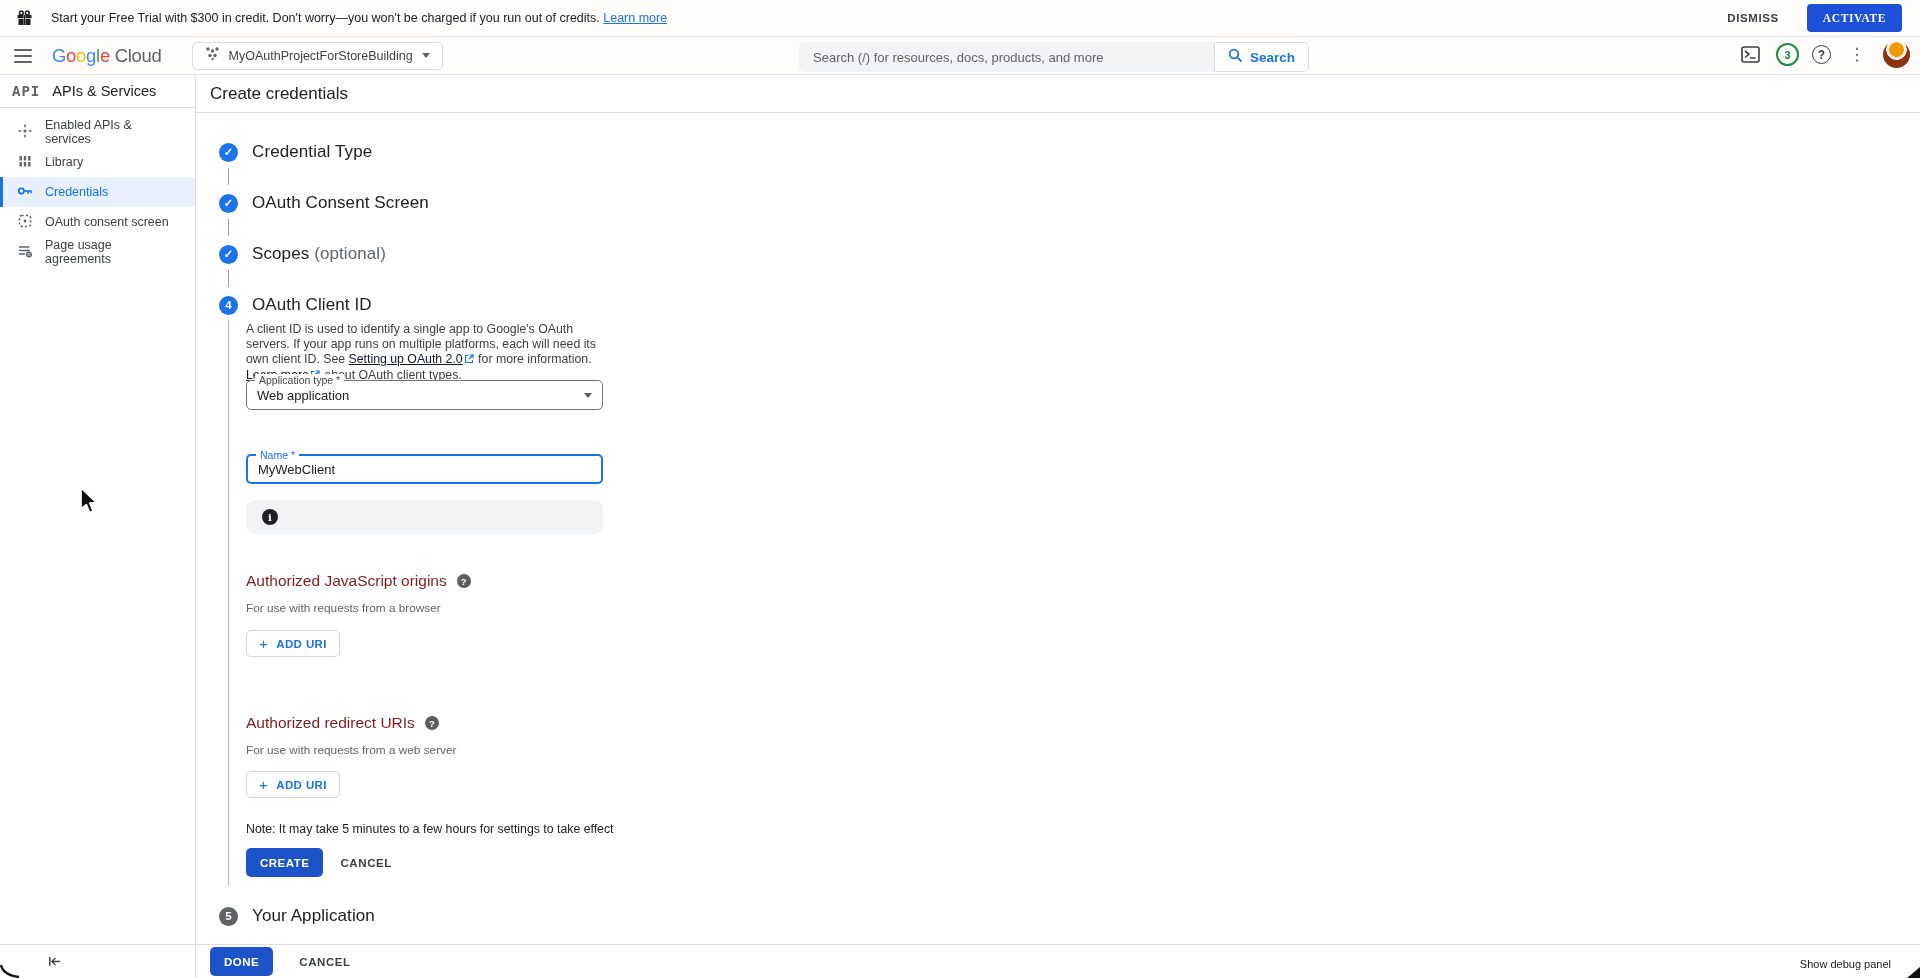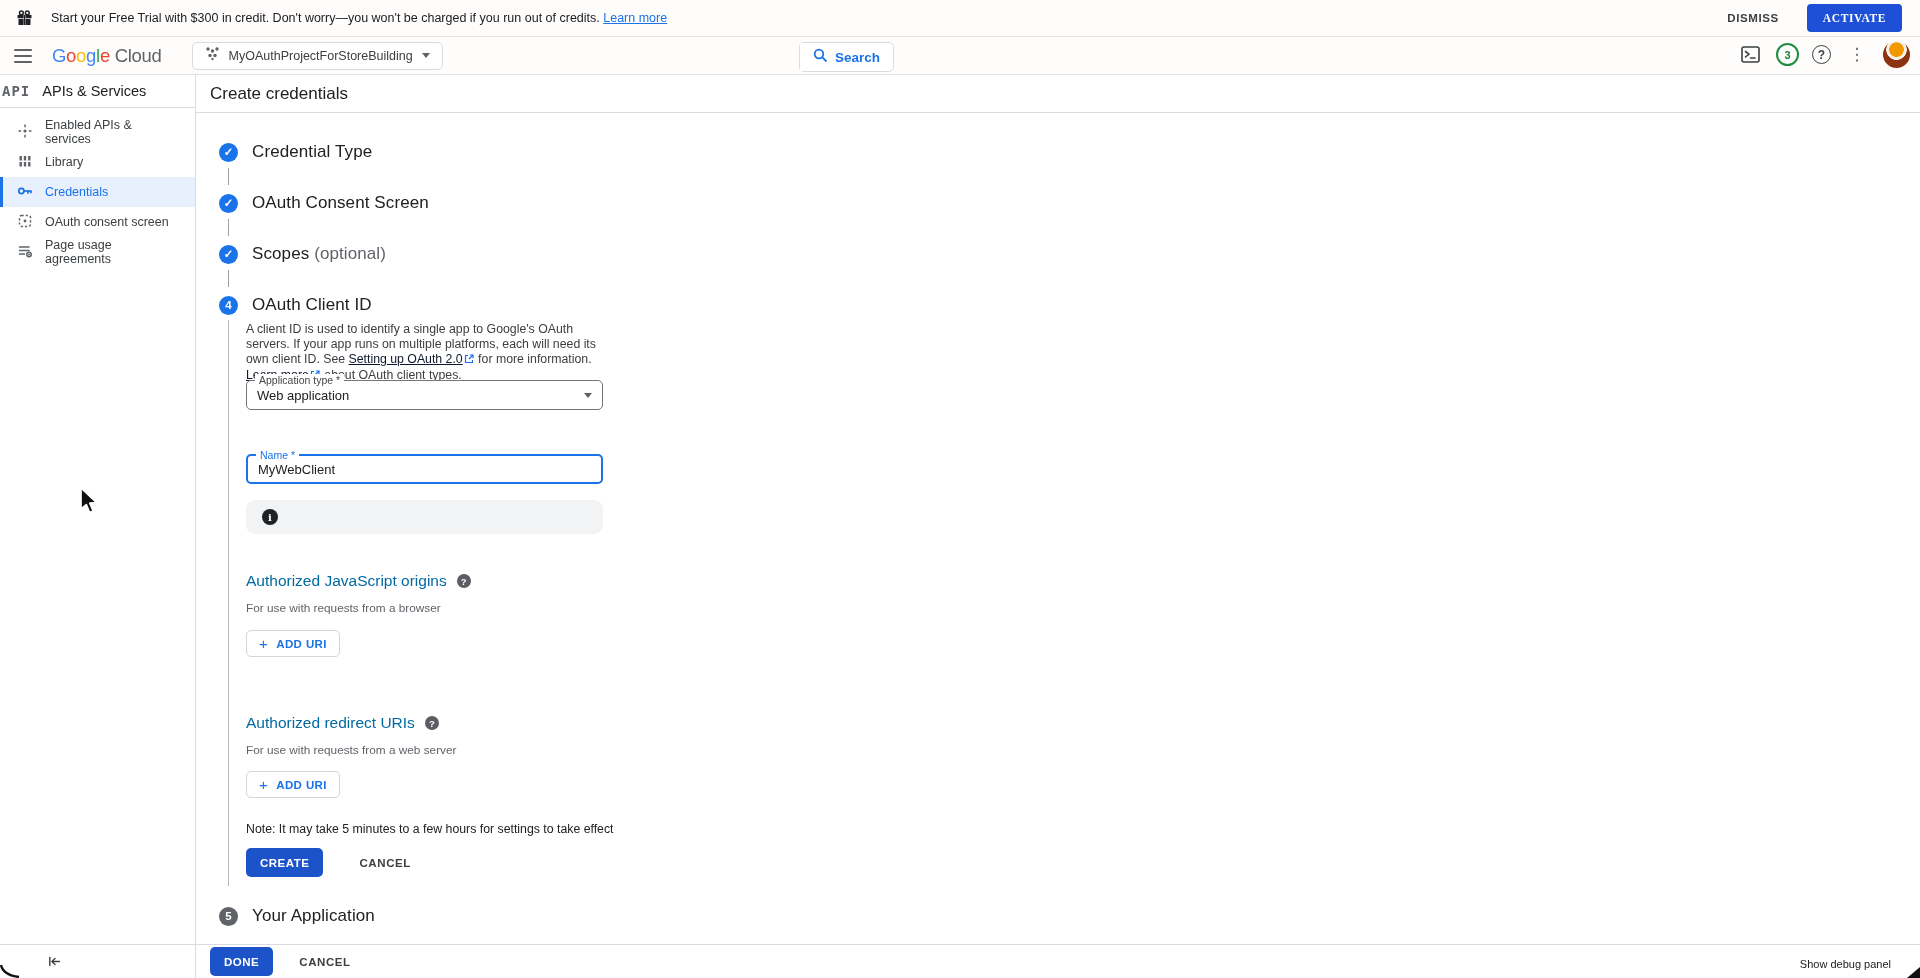--- a/index.html
+++ b/index.html
@@ -57,21 +57,21 @@
     justify-content:center; cursor:pointer; }
   .helpc { width:19px; height:19px; border-radius:50%; border:1.7px solid #3c4043;
     color:#3c4043; font-size:12px; font-weight:700; display:flex; align-items:center;
     justify-content:center; }
   .morev { font-size:17px; color:#5f6368; line-height:1; }
   .avatar { width:27px; height:27px; border-radius:50%; overflow:hidden; cursor:pointer;
     background:radial-gradient(circle at 50% 32%, #f29900 0 7px, #f6f0e8 7.5px 10px, #8c3412 10.5px); }
   
   .sidebar { position:absolute; top:75px; left:0; width:196px; height:903px;
     background:#fff; border-right:1px solid #dadce0; }
-  .sb-head { height:33px; display:flex; align-items:center; gap:12px; padding:0 2px;
+  .sb-head { height:33px; display:flex; align-items:center; gap:12px; padding:0 12px;
     border-bottom:1px solid #dadce0; }
   .api-logo { font-family:"DejaVu Sans Mono", monospace; font-weight:700; font-size:14px;
     color:#5f6368; letter-spacing:1px; }
   .sb-title { font-size:14.5px; color:#202124; }
   .sb-items { margin-top:9px; }
   .sb-item { height:30px; display:flex; align-items:center; gap:12px; padding:0 14px;
     font-size:12.5px; color:#3c4043; cursor:pointer; border-left:3px solid transparent; }
   .sb-item svg { flex:0 0 auto; }
   .sb-item.sel { background:#e8f0fe; border-left:3px solid #1a73e8; color:#1a73e8; font-weight:500; }
   .sb-foot { position:absolute; bottom:0; left:0; width:195px; height:34px;
@@ -108,31 +108,31 @@
   .field input { border:none; outline:none; width:100%; font-size:13px; color:#202124;
     font-family:inherit; background:transparent; }
   .helper { font-size:11.7px; line-height:14.5px; color:#5f6368; }
   .infobox { background:#f1f3f4; border-radius:9px; padding:9px 16px; display:flex;
     gap:15px; align-items:center; width:357px; }
   .infoic { width:16px; height:16px; border-radius:50%; background:#202124; color:#fff;
     font-size:10px; font-weight:700; font-family:"DejaVu Serif", serif;
     display:flex; align-items:center; justify-content:center; flex:0 0 auto; }
   .infobox .txt { font-size:12.3px; line-height:15px; color:#202124; }
   .sect { display:flex; align-items:center; gap:10px; }
-  .sect .h { font-size:15.5px; font-weight:500; color:#0369a1; white-space:nowrap; }
+  .sect .h { font-size:15.5px; font-weight:500; color:#7f1d1d; white-space:nowrap; }
   .qic { width:14px; height:14px; border-radius:50%; background:#5a5d61; color:#fff;
     font-size:9.5px; font-weight:700; display:flex; align-items:center; justify-content:center;
     cursor:pointer; }
   .sub { font-size:11.8px; color:#5f6368; }
   .adduri { display:inline-flex; align-items:center; gap:8px; height:27px; padding:0 12px;
     border:1px solid #d2d5d9; border-radius:5px; background:#fff; color:#1a73e8;
     font-size:11.5px; font-weight:700; letter-spacing:.4px; cursor:pointer; font-family:inherit; }
   .adduri .pl { font-size:15px; font-weight:400; margin-top:-1px; }
   .note { font-size:12.3px; color:#202124; }
-  .btnrow { display:flex; align-items:center; gap:36px; }
+  .btnrow { display:flex; align-items:center; gap:17px; }
   .createbtn { height:29px; padding:0 14px; background:#1a66d2; background:#1d53c9;
     color:#fff; border:none; border-radius:5px; font-size:11.5px; font-weight:700;
     letter-spacing:.5px; cursor:pointer; font-family:inherit; }
   
   .botbar { position:absolute; left:196px; right:0; bottom:0; height:34px; background:#fff;
     border-top:1px solid #dadce0; display:flex; align-items:center; gap:26px; padding-left:14px; }
   .debug { position:absolute; right:29px; bottom:8px; font-size:11px; color:#202124; cursor:pointer; }
   .corner-tri { position:absolute; right:0; bottom:0; width:0; height:0;
     border-left:13px solid transparent; border-bottom:11px solid #111; }
   .corner-arc { position:absolute; left:0; bottom:0; }
@@ -176,20 +176,21 @@
             <circle cx="5" cy="9.5" r="1.7"></circle>
             <circle cx="10" cy="9.5" r="1.7"></circle>
             <circle cx="7.5" cy="13" r="1.2"></circle>
           </g>
         </svg></span>
     <span class="pname">MyOAuthProjectForStoreBuilding</span>
     <span class="caret"></span>
   </div>
 </div>
 <div class="searchwrap">
+  <input type="text" placeholder="Search (/) for resources, docs, products, and more" style="">
   <button class="searchbtn">
     <span><svg width="15" height="15" viewBox="0 0 15 15">
           <circle cx="6" cy="6" r="4.3" fill="none" stroke="#1a73e8" stroke-width="1.8"></circle>
           <line x1="9.4" y1="9.4" x2="13.5" y2="13.5" stroke="#1a73e8" stroke-width="1.8"></line>
         </svg></span>
     <span>Search</span>
   </button>
 </div>
 <div class="nav-right">
   <span class="navicon">

